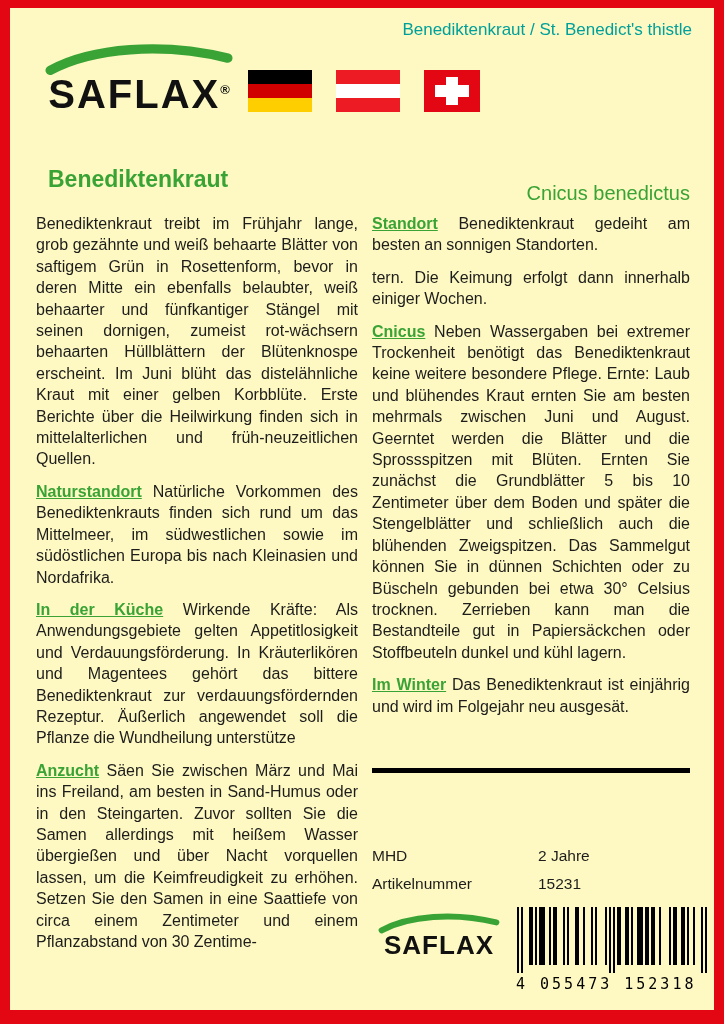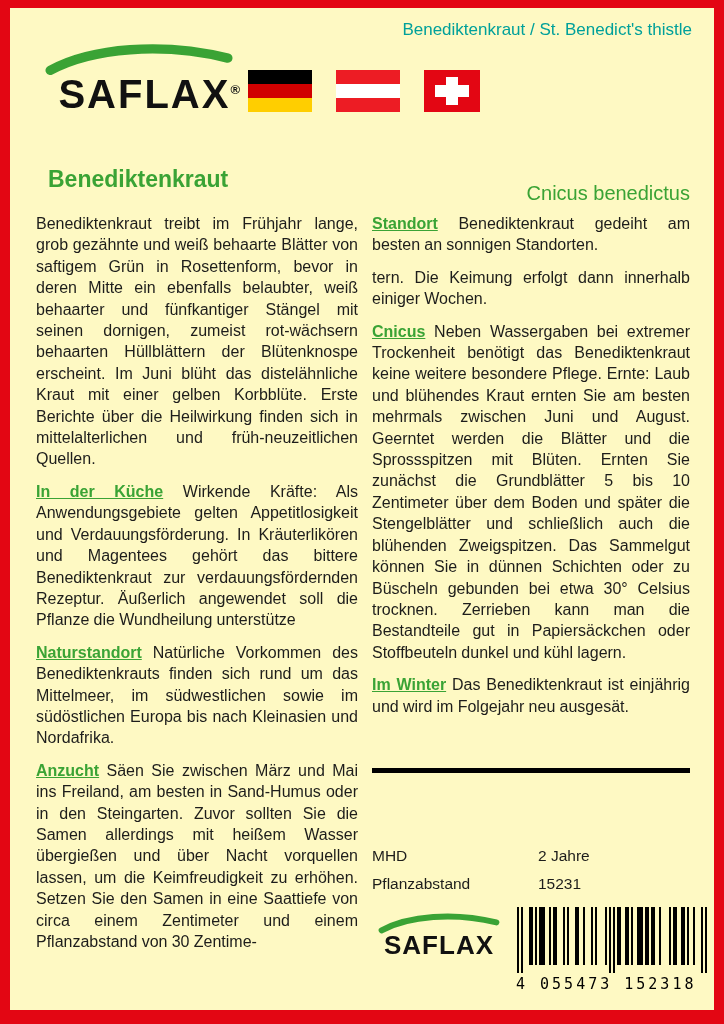--- a/index.html
+++ b/index.html
@@ -15,21 +15,21 @@
     font-family:"Liberation Sans",sans-serif;
   }
   .edge{position:absolute;background:var(--red);}
   .edge-top{left:0;top:0;width:724px;height:8px;}
   .edge-bottom{left:0;top:1010px;width:724px;height:14px;}
   .edge-left{left:0;top:0;width:10px;height:1024px;}
   .edge-right{left:714px;top:0;width:10px;height:1024px;}
 
   .top-title{position:absolute;top:20px;right:32px;font-size:17px;color:var(--teal);}
 
-  .logo-top{position:absolute;left:38px;top:42px;width:202px;text-align:right;}
+  .logo-top{position:absolute;left:38px;top:42px;width:202px;text-align:center;}
   .swoosh{display:block;margin:0 auto -3px;}
   .logo-top .swoosh{width:192px;height:34px;}
   .brand{font-weight:bold;font-size:40px;letter-spacing:2px;color:#111;line-height:1.05;white-space:nowrap;}
   .reg{font-size:13px;vertical-align:super;letter-spacing:0;}
 
   .flags{position:absolute;left:248px;top:70px;display:flex;gap:24px;}
   .flag{width:64px;height:42px;display:flex;flex-direction:column;}
   .flag .s{flex:1;}
   .de .s1{background:#000;} .de .s2{background:#d00000;} .de .s3{background:#ffce00;}
   .at .s1{background:#ed1c24;} .at .s2{background:#fff;} .at .s3{background:#ed1c24;}
@@ -96,26 +96,26 @@
         <div class="cross-h"></div>
     </div>
   </div>
 
   <h1 class="page-title">Benediktenkraut</h1>
   <div class="latin">Cnicus benedictus</div>
 
   <div class="col col-left">
     <p class="para">Benediktenkraut treibt im Frühjahr lange, grob gezähnte und weiß behaarte Blätter von saftigem Grün in Rosettenform, bevor in deren Mitte ein ebenfalls be­laubter, weiß behaarter und fünfkantiger Stängel mit seinen dornigen, zumeist rot-wächsern behaarten Hüllblättern der Blütenknospe erscheint. Im Juni blüht das distelähnliche Kraut mit einer gelben Korbblüte. Erste Berichte über die Heil­wirkung finden sich in mittelalterlichen und früh-neuzeitlichen Quellen.</p>
     <p class="para">
+      <span class="sec">Naturstandort</span>
+      <span>Natürliche Vorkom­men des Benediktenkrauts finden sich rund um das Mittelmeer, im südwestli­chen sowie im südöstlichen Europa bis nach Kleinasien und Nordafrika.</span>
+    </p>
+    <p class="para">
       <span class="sec">In der Küche</span>
       <span>Wirkende Kräfte: Als Anwendungsgebiete gelten Appetitlo­sigkeit und Verdauungsförderung. In Kräuterlikören und Magentees gehört das bittere Benediktenkraut zur verdau­ungsfördernden Rezeptur. Äußerlich an­gewendet soll die Pflanze die Wundhei­lung unterstütze</span>
-    </p>
-    <p class="para">
-      <span class="sec">Naturstandort</span>
-      <span>Natürliche Vorkom­men des Benediktenkrauts finden sich rund um das Mittelmeer, im südwestli­chen sowie im südöstlichen Europa bis nach Kleinasien und Nordafrika.</span>
     </p>
     <p class="para">
       <span class="sec">Anzucht</span>
       <span>Säen Sie zwischen März und Mai ins Freiland, am besten in Sand-Hu­mus oder in den Steingarten. Zuvor soll­ten Sie die Samen allerdings mit heißem Wasser übergießen und über Nacht vor­quellen lassen, um die Keimfreudigkeit zu erhöhen. Setzen Sie den Samen in eine Saattiefe von circa einem Zentimeter und einem Pflanzabstand von 30 Zentime-</span>
     </p>
   </div>
 
   <div class="col col-right">
     <p class="para">
       <span class="sec">Standort</span>
@@ -133,21 +133,21 @@
   </div>
 
   <div class="bottom">
     <div class="divider"></div>
     <div class="info">
       <div class="info-row">
         <span class="lbl">MHD</span>
         <span class="val">2 Jahre</span>
       </div>
       <div class="info-row">
-        <span class="lbl">Pflanzabstand</span>
+        <span class="lbl">Artikelnummer</span>
         <span class="val">15231</span>
       </div>
     </div>
     <div class="bottom-row">
       <div class="logo-bottom">
         <svg class="swoosh" viewBox="0 0 200 36" aria-hidden="true">
           <path d="M6 30 C 50 6, 125 0, 194 17" fill="none" stroke="#3aa335" stroke-width="10" stroke-linecap="round"></path>
         </svg>
         <div class="brand"><span>SAFLAX</span></div>
       </div>

